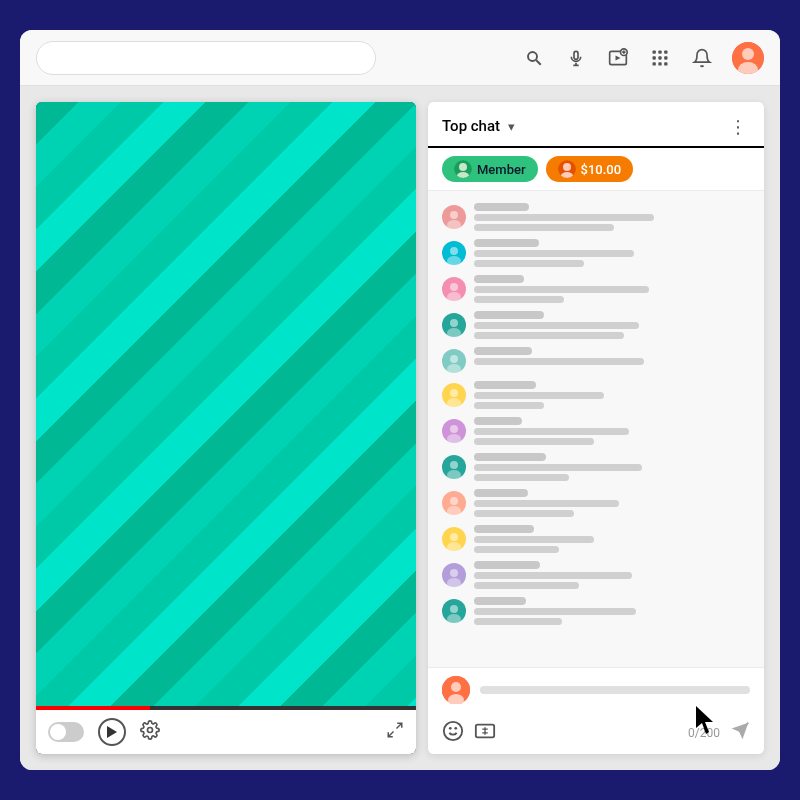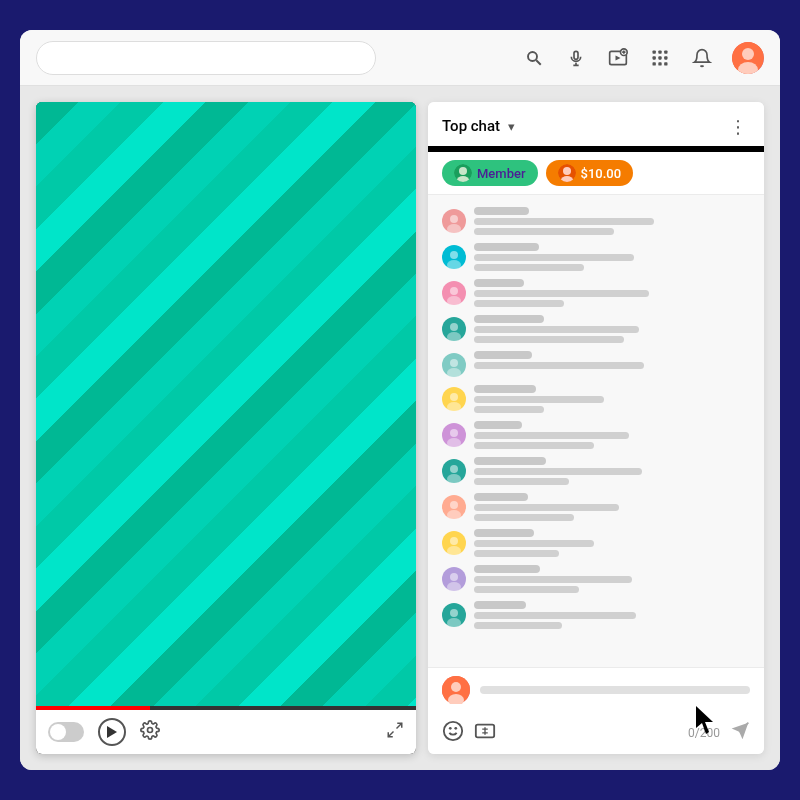--- a/index.html
+++ b/index.html
@@ -175,21 +175,21 @@
       flex-direction: column;
       box-shadow: 0 2px 8px rgba(0,0,0,0.1);
       overflow: hidden;
     }
     .chat-header {
       padding: 12px 14px 8px;
       background: #fff;
       display: flex;
       align-items: center;
       gap: 8px;
-      border-bottom: 6px solid #000000;
+      border-bottom: 2px solid #000000;
     }
     .top-chat-label {
       font-size: 15px;
       font-weight: 500;
       color: #030303;
     }
     .chevron-down {
       font-size: 13px;
       color: #555;
       cursor: pointer;
@@ -217,21 +217,21 @@
       align-items: center;
       gap: 5px;
       padding: 4px 12px;
       border-radius: 16px;
       font-size: 13px;
       font-weight: 500;
       cursor: pointer;
     }
     .filter-member {
       background: #2ec27e;
-      color: #4c1d95;
+      color: #0f172a;
     }
     .filter-superchat {
       background: #f57c00;
       color: #fff;
     }
     .filter-badge-avatar {
       width: 18px;
       height: 18px;
       border-radius: 50%;
       overflow: hidden;

